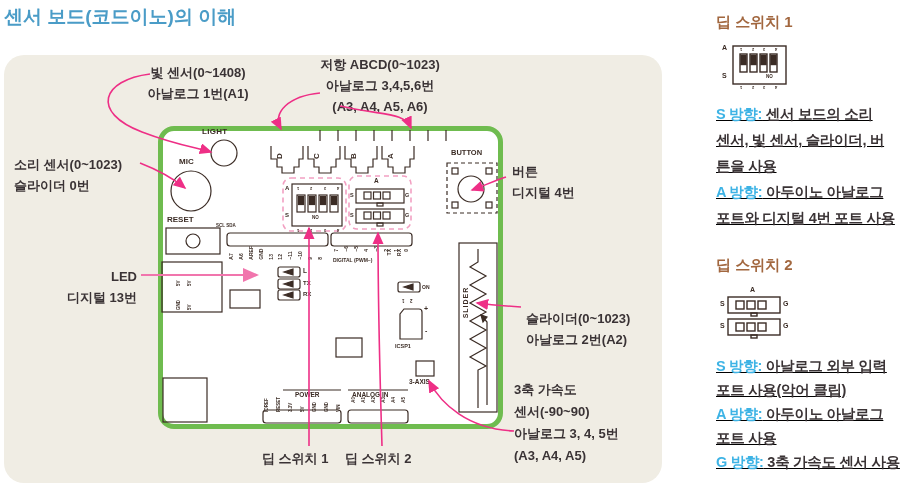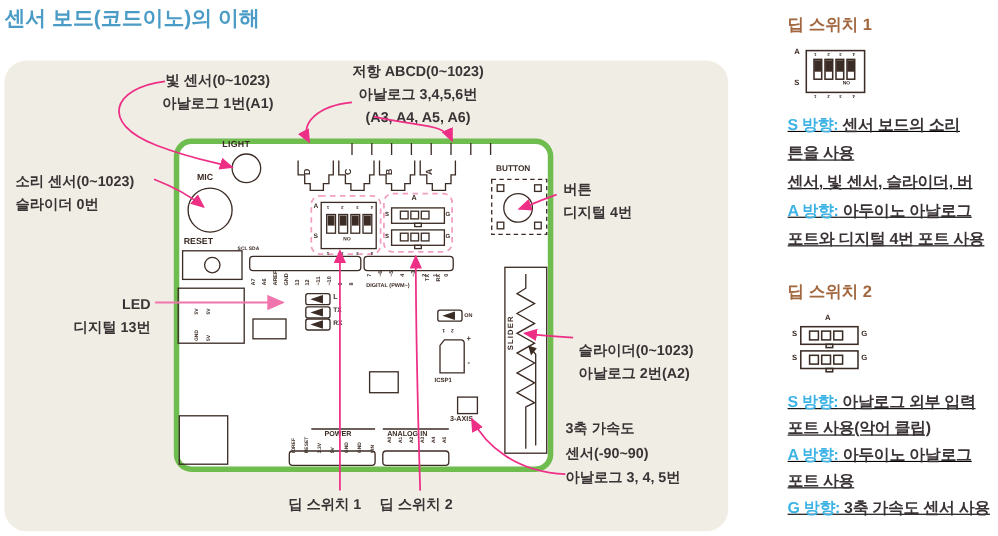--- a/index.html
+++ b/index.html
@@ -237,21 +237,21 @@
       <span class="fn">4</span>
     </div>
   <div class="abs blabel flip" style="left:312px;top:214px;font-size:4.5px">ON</div>
   <div class="abs blabel" style="left:374px;top:177px;font-size:6.5px">A</div>
   <div class="abs blabel" style="left:350px;top:192px;font-size:5.5px">S</div>
   <div class="abs blabel" style="left:405px;top:192px;font-size:5.5px">G</div>
   <div class="abs blabel" style="left:350px;top:212px;font-size:5.5px">S</div>
   <div class="abs blabel" style="left:405px;top:212px;font-size:5.5px">G</div>
 
   <div class="abs ann" style="left:138px;top:62px;width:120px;text-align:center">
-    <div>빛 센서(0~1023)</div>
+    <div>빛 센서(0~1408)</div>
     <div>아날로그 1번(A1)</div>
   </div>
   <div class="abs ann" style="left:305px;top:54px;width:150px;text-align:center">
     <div>저항 ABCD(0~1023)</div>
     <div>아날로그 3,4,5,6번</div>
     <div>(A3, A4, A5, A6)</div>
   </div>
   <div class="abs ann" style="left:14px;top:154px;width:123px;text-align:left">
     <div>소리 센서(0~1023)</div>
     <div>슬라이더 0번</div>
@@ -265,20 +265,21 @@
     <div>디지털 4번</div>
   </div>
   <div class="abs ann" style="left:526px;top:308px;width:135px">
     <div>슬라이더(0~1023)</div>
     <div>아날로그 2번(A2)</div>
   </div>
   <div class="abs ann" style="left:514px;top:379px;width:145px;line-height:22px">
     <div>3축 가속도</div>
     <div>센서(-90~90)</div>
     <div>아날로그 3, 4, 5번</div>
+    <div>(A3, A4, A5)</div>
   </div>
   <div class="abs ann" style="left:262px;top:448px">딥 스위치 1</div>
   <div class="abs ann" style="left:345px;top:448px">딥 스위치 2</div>
 
   <div class="abs sidehead" style="left:716px;top:13px">딥 스위치 1</div>
   <div class="abs blabel" style="left:722px;top:44px;font-size:7px">A</div>
   <div class="abs blabel" style="left:722px;top:72px;font-size:7px">S</div>
   <div class="abs fliprow" style="left:740px;top:47px;width:37px">
       <span class="fn">1</span>
       <span class="fn">2</span>
@@ -288,22 +289,22 @@
   <div class="abs blabel flip" style="left:766px;top:73px;font-size:4.5px">ON</div>
   <div class="abs fliprow" style="left:740px;top:85px;width:37px">
       <span class="fn">1</span>
       <span class="fn">2</span>
       <span class="fn">3</span>
       <span class="fn">4</span>
     </div>
 
   <div class="abs sidelines d1" style="left:716px;top:101px">
     <div class="sideline"><span class="accent">S 방향:</span><span> 센서 보드의 소리</span></div>
+    <div class="sideline"><span class="accent"></span><span>센서, 빛 센서, 슬라이더, 버</span></div>
     <div class="sideline"><span class="accent"></span><span>튼을 사용</span></div>
-    <div class="sideline"><span class="accent"></span><span>센서, 빛 센서, 슬라이더, 버</span></div>
     <div class="sideline"><span class="accent">A 방향:</span><span> 아두이노 아날로그</span></div>
     <div class="sideline"><span class="accent"></span><span>포트와 디지털 4번 포트 사용</span></div>
   </div>
 
   <div class="abs sidehead" style="left:716px;top:256px">딥 스위치 2</div>
   <div class="abs blabel" style="left:750px;top:286px;font-size:7px">A</div>
   <div class="abs blabel" style="left:720px;top:300px;font-size:7px">S</div>
   <div class="abs blabel" style="left:783px;top:300px;font-size:7px">G</div>
   <div class="abs blabel" style="left:720px;top:322px;font-size:7px">S</div>
   <div class="abs blabel" style="left:783px;top:322px;font-size:7px">G</div>

